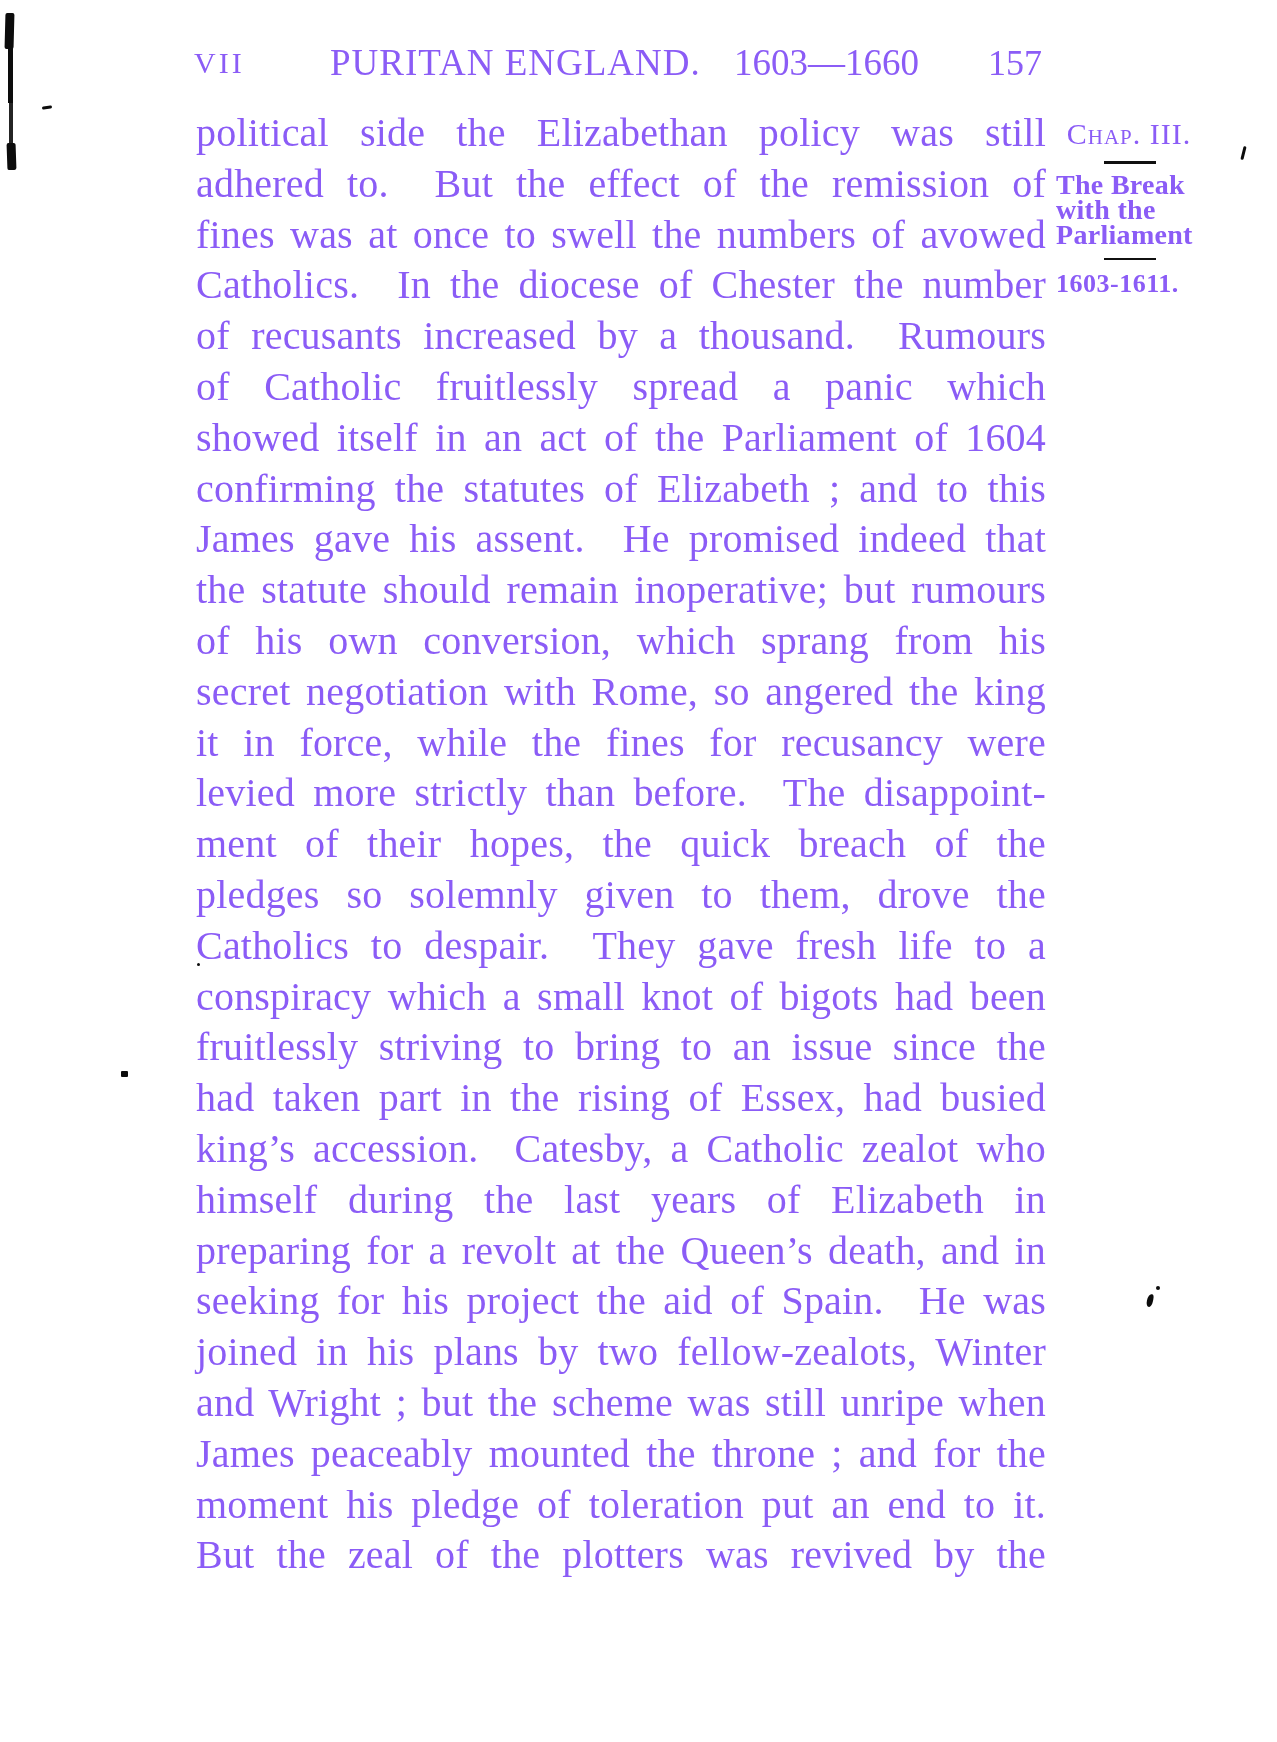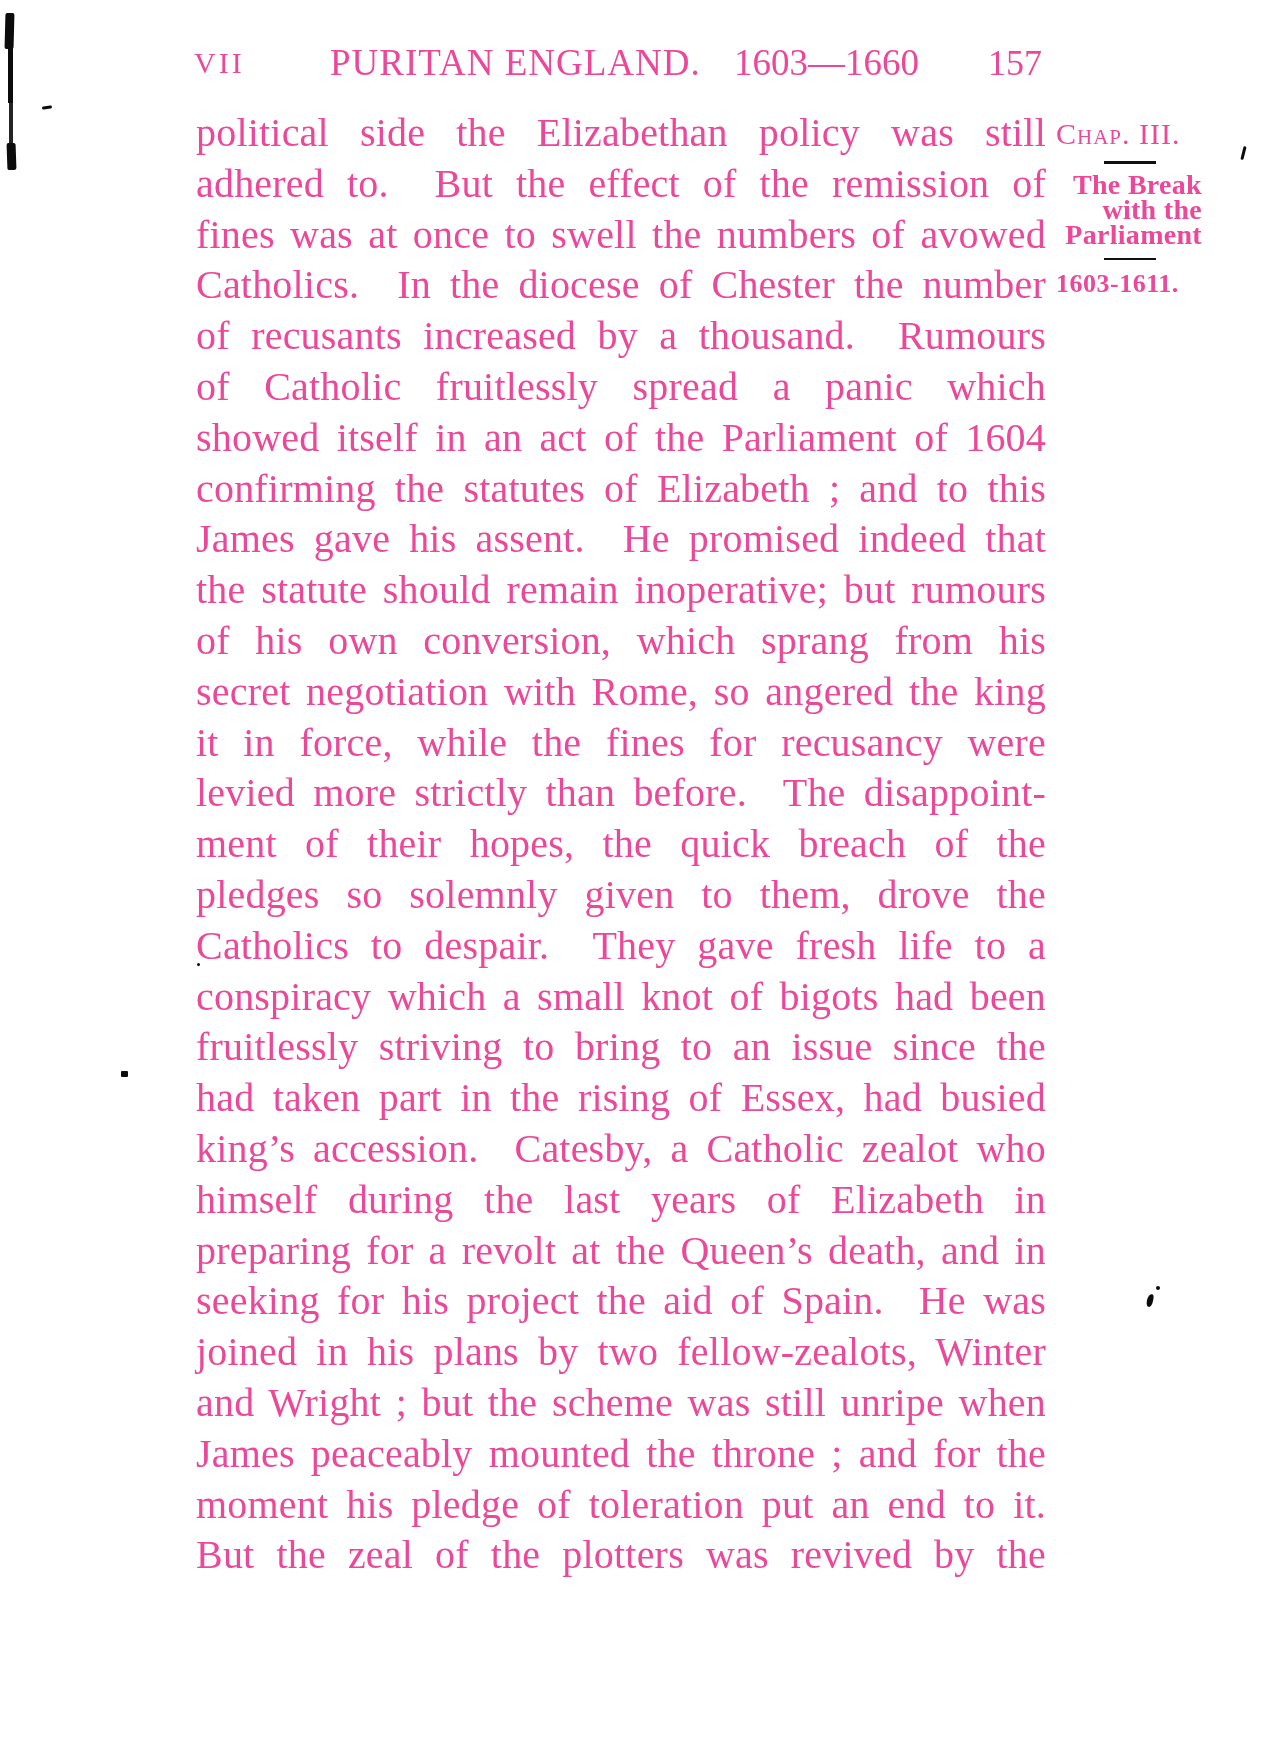--- a/index.html
+++ b/index.html
@@ -7,21 +7,21 @@
     padding: 0;
     background: #ffffff;
   }
   .page {
     position: relative;
     width: 1277px;
     height: 1742px;
     background: #ffffff;
     overflow: hidden;
     font-family: "Liberation Serif", serif;
-    color: #ec4899;
+    color: #8b5cf6;
   }
 
   
   .hdr-item { position: absolute; white-space: nowrap; }
   .hdr-numeral {
     left: 194px; top: 46px;
     font-size: 30px; letter-spacing: 3px;
   }
   .hdr-title {
     left: 330px; top: 41px;
@@ -49,39 +49,39 @@
     line-height: 50.8px;
     text-align: justify;
     text-align-last: justify;
     letter-spacing: 0.2px;
   }
 
   
   .margin-chapter {
     position: absolute;
     left: 1056px; top: 117px; width: 146px;
-    text-align: left;
+    text-align: center;
     font-variant: small-caps;
     font-size: 30px;
     letter-spacing: 1px;
     white-space: nowrap;
     font-family: Liberation Serif, serif;
   }
   .margin-rule {
     position: absolute;
     left: 1104px;
     width: 52px; height: 3px;
     background: #101010;
   }
   .margin-rule-1 { top: 161px; }
   .margin-rule-2 { top: 258px; height: 2px; }
   .margin-topic {
     position: absolute;
     left: 1056px; top: 172px; width: 146px;
-    text-align: right;
+    text-align: left;
     font-weight: bold;
     font-size: 28px;
     line-height: 25px;
     letter-spacing: 0.3px;
   }
   .margin-dates {
     position: absolute;
     left: 1056px; top: 269px; width: 146px;
     text-align: left;
     font-weight: bold;

